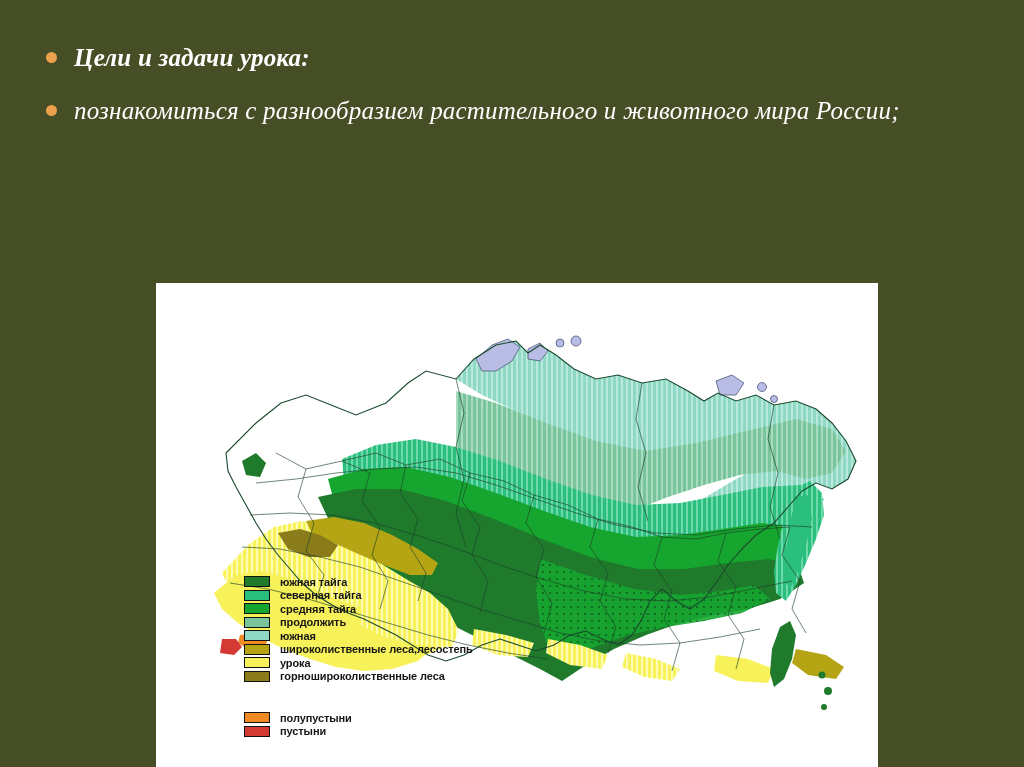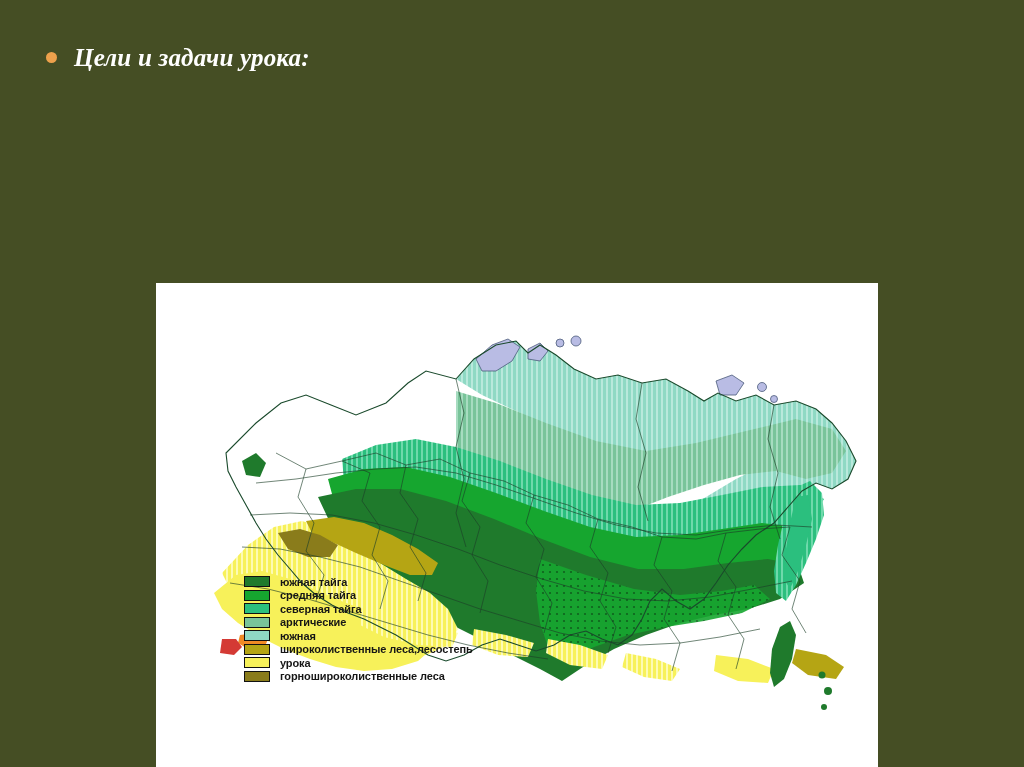--- a/index.html
+++ b/index.html
@@ -116,20 +116,24 @@
 </style>
 </head>
 <body>
 
 <div id="slide">
 
   <ul class="bullet-list">
     <li class="bullet-item first">
       <span class="bullet-dot"></span>
       <span>Цели и задачи урока:</span>
+    </li>
+    <li class="bullet-item">
+      <span class="bullet-dot"></span>
+      <span>познакомиться с разнообразием растительного и животного мира России;</span>
     </li>
   </ul>
 
   <div id="map-panel">
 
     <div id="map-title">Природные зоны и подзоны.</div>
 
     <svg id="map-canvas" viewBox="0 0 722 484" preserveAspectRatio="none">
       <defs>
         <pattern id="hatchY" width="5" height="5" patternUnits="userSpaceOnUse">
@@ -296,30 +300,30 @@
       </g>
     </svg>
 
     <div id="legend">
       <div class="legend-group">
         <div class="legend-row">
           <span class="legend-swatch" style="background:#1f7a2c"></span>
           <span class="legend-label">южная тайга</span>
         </div>
         <div class="legend-row">
+          <span class="legend-swatch" style="background:#2bbf7e"></span>
+          <span class="legend-label">северная тайга</span>
+        </div>
+        <div class="legend-row">
           <span class="legend-swatch" style="background:#16a62f"></span>
           <span class="legend-label">средняя тайга</span>
         </div>
         <div class="legend-row">
-          <span class="legend-swatch" style="background:#2bbf7e"></span>
-          <span class="legend-label">северная тайга</span>
-        </div>
-        <div class="legend-row">
           <span class="legend-swatch" style="background:#79c49a"></span>
-          <span class="legend-label">арктические</span>
+          <span class="legend-label">продолжить</span>
         </div>
         <div class="legend-row">
           <span class="legend-swatch" style="background:#8fd9c4"></span>
           <span class="legend-label">южная</span>
         </div>
         <div class="legend-row">
           <span class="legend-swatch" style="background:#b5a514"></span>
           <span class="legend-label">широколиственные леса,лесостепь</span>
         </div>
         <div class="legend-row">
@@ -330,16 +334,26 @@
           <span class="legend-swatch" style="background:#8a7c1b"></span>
           <span class="legend-label">горношироколиственные леса</span>
         </div>
       </div>
 
       <div class="legend-gap-lg"></div>
 
 
       <div class="legend-gap-lg"></div>
 
+      <div class="legend-group">
+        <div class="legend-row">
+          <span class="legend-swatch" style="background:#f08a25"></span>
+          <span class="legend-label">полупустыни</span>
+        </div>
+        <div class="legend-row">
+          <span class="legend-swatch" style="background:#d43a34"></span>
+          <span class="legend-label">пустыни</span>
+        </div>
+      </div>
     </div>
 
   </div>
 </div>
 
 </body></html>

